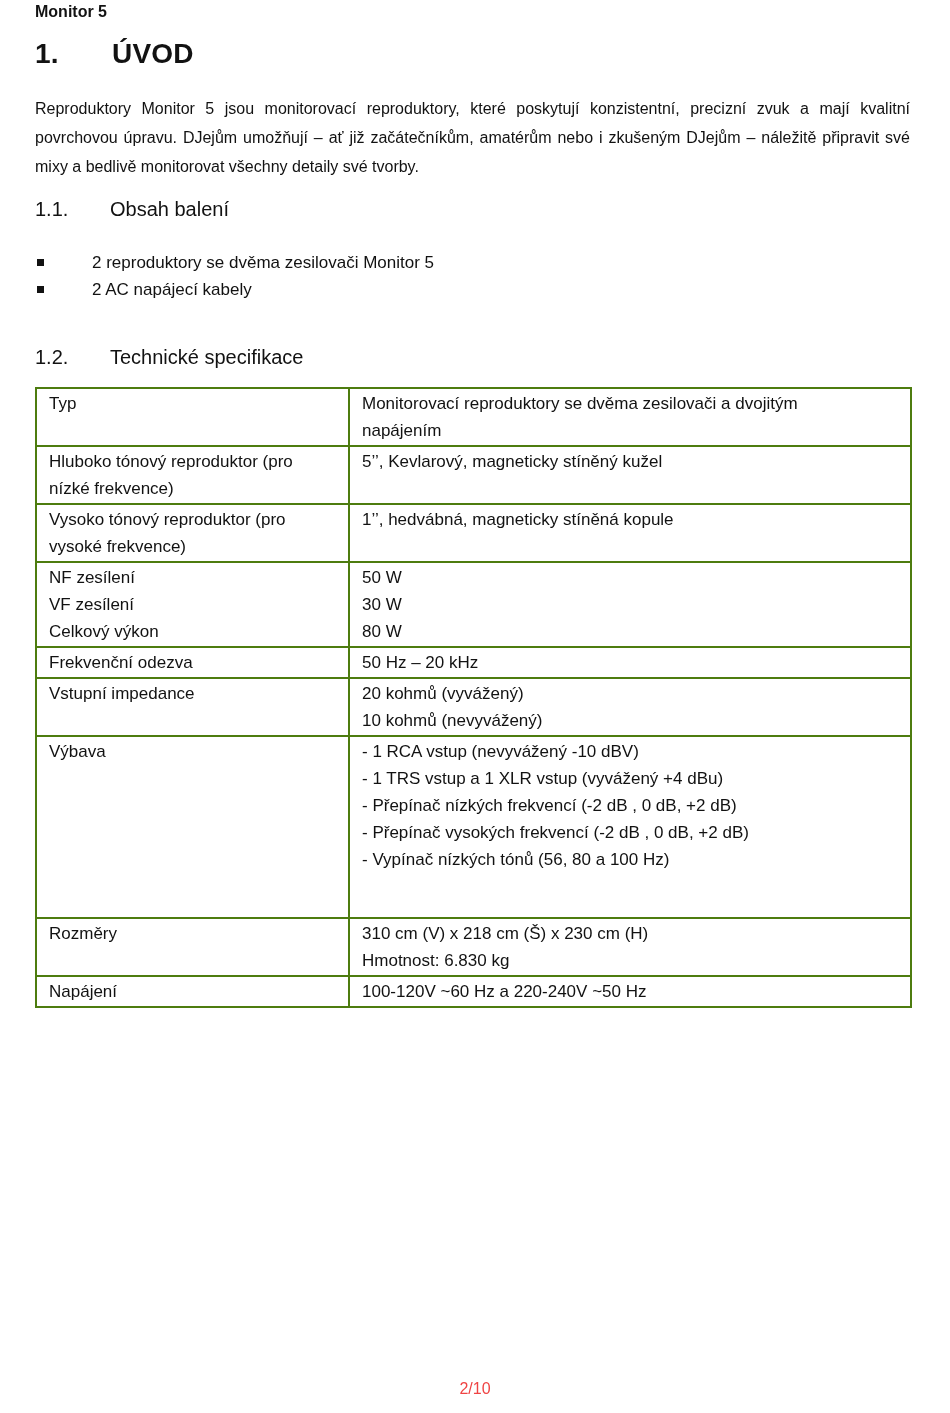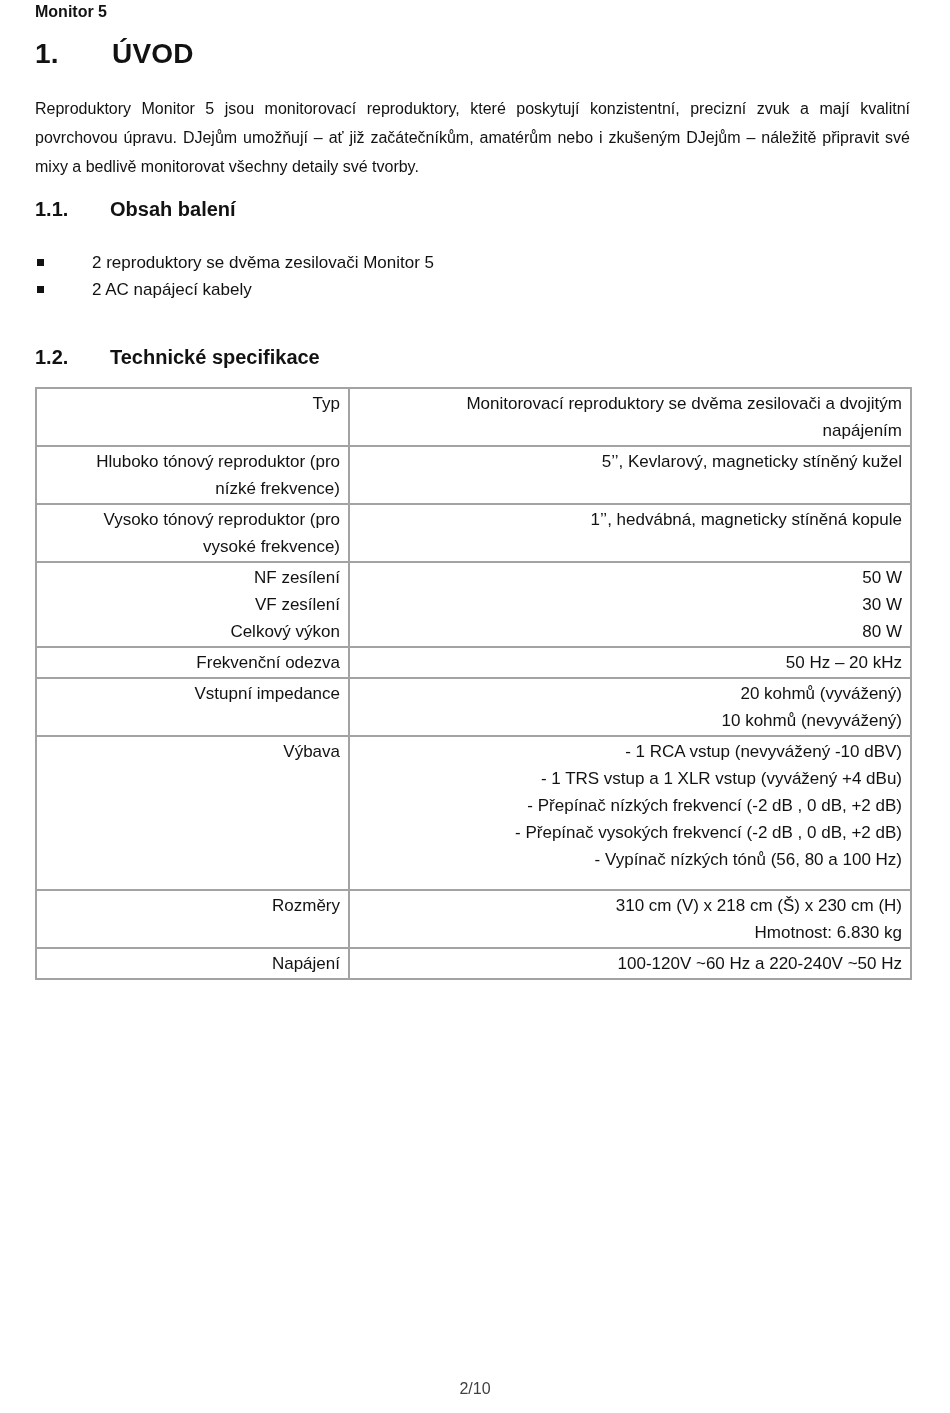--- a/index.html
+++ b/index.html
@@ -31,21 +31,21 @@
   }
   h1.sec1 .h-num { display: inline-block; width: 77px; }
   .intro-par {
     margin-top: 24px;
     font-size: 16px;
     line-height: 29px;
     text-align: justify;
   }
   h2.sec2 {
     font-size: 20px;
-    font-weight: bold;
+    font-weight: normal;
     line-height: 24px;
   }
   h2.sec2 .h-num { display: inline-block; width: 75px; }
   #h-contents { margin-top: 16px; }
   #h-specs { margin-top: 42px; }
   ul.pkg-list {
     margin-top: 28px;
     list-style: none;
   }
   ul.pkg-list li {
@@ -65,49 +65,48 @@
   }
   table.spec {
     margin-top: 18px;
     border-collapse: collapse;
     table-layout: fixed;
     width: 875px;
   }
   table.spec col.c1 { width: 313px; }
   table.spec col.c2 { width: 562px; }
   table.spec td {
-    border: 2px solid #a3a3a3;
+    border: 2px solid #4d7c0f;
     font-size: 17px;
     line-height: 27px;
     vertical-align: top;
     padding: 1px 8px 1px 12px;
     white-space: pre-line;
     overflow: hidden;
-    text-align: right;
   }
   td.vmid { vertical-align: middle; }
   tr.rh55  { height: 55px; }
   tr.rh55b { height: 55px; }
   tr.rh55c { height: 55px; }
   tr.rh82  { height: 82px; }
   tr.rh26  { height: 26px; }
   tr.rh27  { height: 27px; }
   tr.rh54  { height: 54px; }
-  tr.rh154 { height: 154px; margin-top: 6px; }
+  tr.rh154 { height: 182px; margin-top: 6px; }
   tr.rh56  { height: 56px; }
   tr.rh27b { height: 27px; }
   .page-footer {
     position: absolute;
     top: 1379px;
     left: 0;
     width: 950px;
     text-align: center;
     font-size: 16px;
     line-height: 20px;
-    color: #404040;
+    color: #ef4444;
   }
 </style>
 </head>
 <body>
 
 <div class="page">
   <div class="content">
 
     <div class="doc-header">Monitor 5</div>
 

